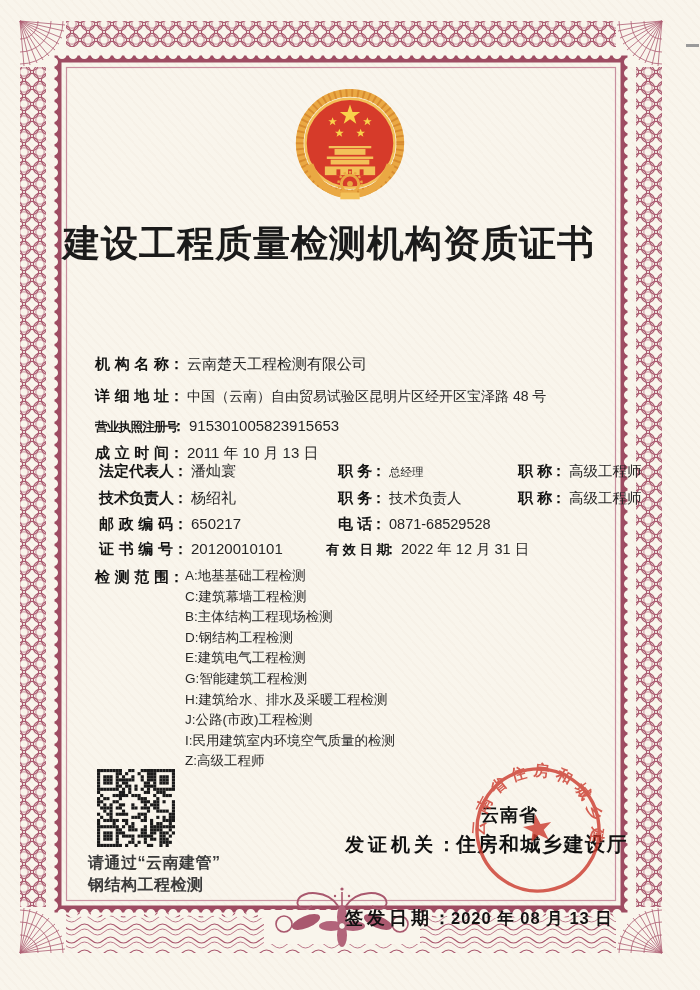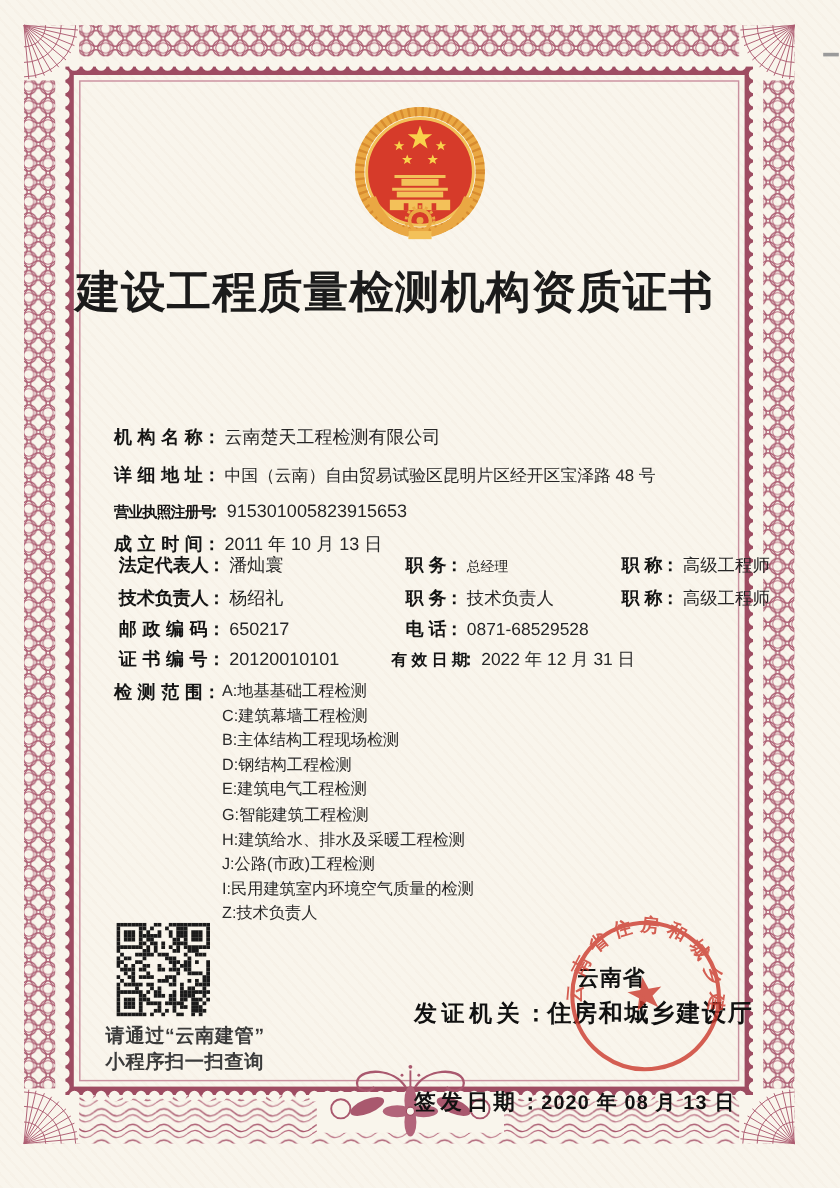--- a/index.html
+++ b/index.html
@@ -192,21 +192,21 @@
   <div class="scope-items">
     <div>A:地基基础工程检测</div>
     <div>C:建筑幕墙工程检测</div>
     <div>B:主体结构工程现场检测</div>
     <div>D:钢结构工程检测</div>
     <div>E:建筑电气工程检测</div>
     <div>G:智能建筑工程检测</div>
     <div>H:建筑给水、排水及采暖工程检测</div>
     <div>J:公路(市政)工程检测</div>
     <div>I:民用建筑室内环境空气质量的检测</div>
-    <div>Z:技术负责人</div>
+    <div>Z:高级工程师</div>
   </div>
 
   <svg id="qr" class="abs" style="left:97px;top:769px" width="78" height="78" viewBox="0 0 75 75">
       <rect x="0" y="0" width="3" height="3" fill="#1a1a1a"></rect>
       <rect x="3" y="0" width="3" height="3" fill="#1a1a1a"></rect>
       <rect x="6" y="0" width="3" height="3" fill="#1a1a1a"></rect>
       <rect x="9" y="0" width="3" height="3" fill="#1a1a1a"></rect>
       <rect x="12" y="0" width="3" height="3" fill="#1a1a1a"></rect>
       <rect x="15" y="0" width="3" height="3" fill="#1a1a1a"></rect>
       <rect x="18" y="0" width="3" height="3" fill="#1a1a1a"></rect>
@@ -525,21 +525,21 @@
       <rect x="18" y="72" width="3" height="3" fill="#1a1a1a"></rect>
       <rect x="21" y="72" width="3" height="3" fill="#1a1a1a"></rect>
       <rect x="27" y="72" width="3" height="3" fill="#1a1a1a"></rect>
       <rect x="36" y="72" width="3" height="3" fill="#1a1a1a"></rect>
       <rect x="48" y="72" width="3" height="3" fill="#1a1a1a"></rect>
       <rect x="51" y="72" width="3" height="3" fill="#1a1a1a"></rect>
       <rect x="60" y="72" width="3" height="3" fill="#1a1a1a"></rect>
       <rect x="66" y="72" width="3" height="3" fill="#1a1a1a"></rect>
     </svg>
   <div class="qr-note" style="top:853px">请通过“云南建管”</div>
-  <div class="qr-note" style="top:875px">小程序扫一扫查询</div>
+  <div class="qr-note" style="top:875px">钢结构工程检测</div>
 
   <div class="region">云南省</div>
   <div class="auth-row">
     <span class="flbl">发证机关</span><span>：</span><span class="fval">住房和城乡建设厅</span>
   </div>
   <div class="date-row">
     <span class="flbl">签发日期</span><span>：</span><span class="fval">2020 年 08 月 13 日</span>
   </div>
 
   <svg class="abs" style="left:470px;top:762px" width="136" height="136" viewBox="0 0 136 136">

